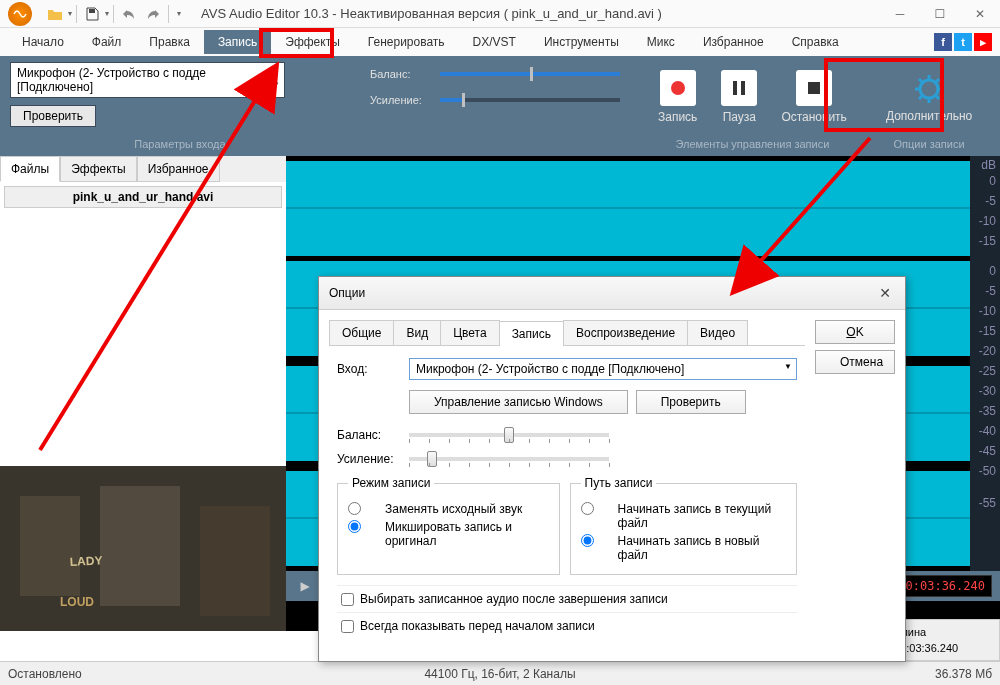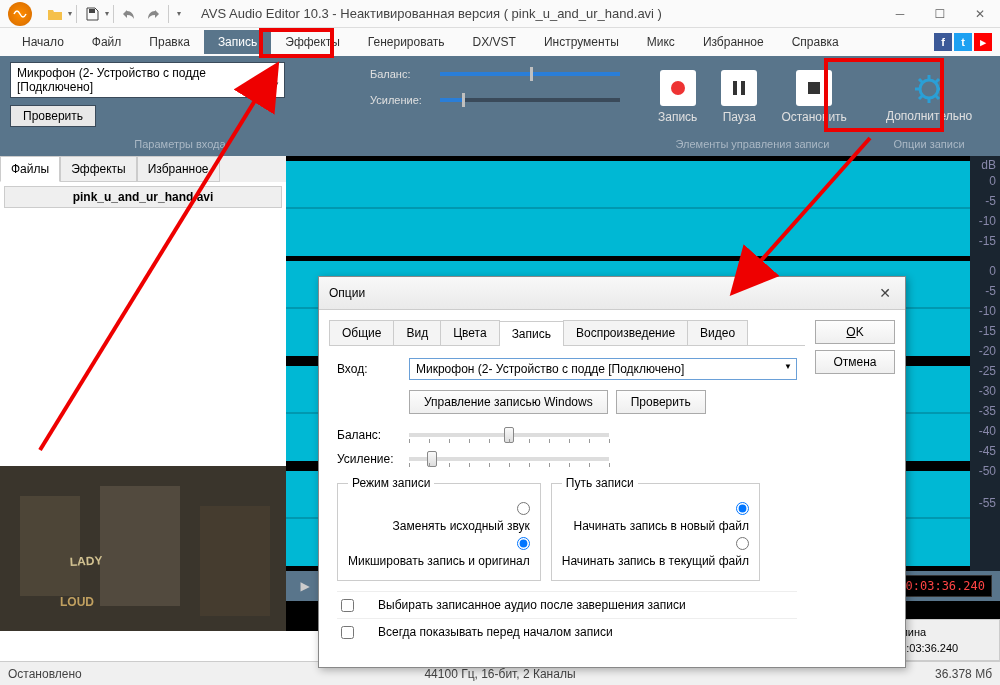--- a/index.html
+++ b/index.html
@@ -60,31 +60,31 @@
 .dlg-main { flex:1; }
 .dlg-tabs { display:flex; border-bottom:1px solid #ccc; }
 .dlg-tab { padding:5px 12px; border:1px solid #ccc; border-bottom:none; background:#f4f4f4; cursor:pointer; margin-right:-1px;}
 .dlg-tab.active { background:#fff; position:relative; top:1px; }
 .dlg-content { padding:12px 8px; }
 .dlg-row { display:flex; align-items:center; gap:8px; margin-bottom:10px; }
 .dlg-label { width:64px; }
 .dlg-combo { flex:1; border:1px solid #6aa0d8; padding:3px 18px 3px 6px; position:relative; background:#fff; }
 .dlg-combo::after { content:"▼"; position:absolute; right:4px; font-size:8px; }
 .dlg-btns-row { display:flex; gap:8px; margin-left:72px; margin-bottom:14px; }
-.dlg-btn { border:1px solid #aaa; background:linear-gradient(#fdfdfd,#efefef); padding:4px 14px; cursor:pointer; }
+.dlg-btn { border:1px solid #aaa; background:linear-gradient(#fdfdfd,#efefef); padding:4px 24px; cursor:pointer; }
 .dlg-btn.disabled { color:#aaa; }
 .dlg-slider { flex:1; height:4px; background:#ddd; position:relative; margin:4px 0; max-width:200px; }
 .dlg-slider .tick { position:absolute; top:6px; width:1px; height:4px; background:#999; }
 .dlg-slider-thumb { position:absolute; top:-6px; width:10px; height:16px; background:linear-gradient(#fafafa,#ddd); border:1px solid #888; border-radius:2px; }
 .fieldsets { display:flex; gap:10px; margin-bottom:10px; }
 fieldset { border:1px solid #ccc; padding:8px 10px; }
 fieldset legend { padding:0 4px; }
-.radio-row { display:flex; align-items:flex-end; gap:4px; margin:4px 0;flex-direction:column; }
+.radio-row { display:flex; align-items:flex-start; gap:24px; margin:4px 0; }
 .radio-row input { margin:0; }
-.check-row { display:flex; align-items:center; gap:24px; padding:6px 4px; border-top:1px solid #eee; }
+.check-row { display:flex; align-items:center; gap:6px; padding:6px 4px; border-top:1px solid #eee; }
 .dlg-side { width:80px; display:flex; flex-direction:column; gap:6px; }
 .time-panel { position:absolute; bottom:24px; right:0; width:220px; background:#efefef; border:1px solid #ccc; padding:4px; }
 .time-panel table { width:100%; border-collapse:collapse; }
 .time-panel td { padding:2px 4px; font-size:11px; }
 .hl-red { position:absolute; border:4px solid #e00; pointer-events:none; }
 .arrow-svg { position:absolute; pointer-events:none; }
 </style>
 </head>
 <body>
 
@@ -393,26 +393,26 @@
                 <span>Заменять исходный звук</span>
               </div>
             <div class="radio-row">
                 <input type="radio" name="rm" checked="" style="">
                 <span>Микшировать запись и оригинал</span>
               </div>
           </fieldset>
           <fieldset>
             <legend>Путь записи</legend>
             <div class="radio-row">
+                <input type="radio" name="rp" style="">
+                <span>Начинать запись в текущий файл</span>
+              </div>
+            <div class="radio-row">
                 <input type="radio" name="rp" checked="" style="">
                 <span>Начинать запись в новый файл</span>
-              </div>
-            <div class="radio-row">
-                <input type="radio" name="rp" style="">
-                <span>Начинать запись в текущий файл</span>
               </div>
           </fieldset>
         </div>
         <div class="check-row">
             <input type="checkbox" style="">
             <span>Выбирать записанное аудио после завершения записи</span>
           </div>
         <div class="check-row">
             <input type="checkbox" style="">
             <span>Всегда показывать перед началом записи</span>

